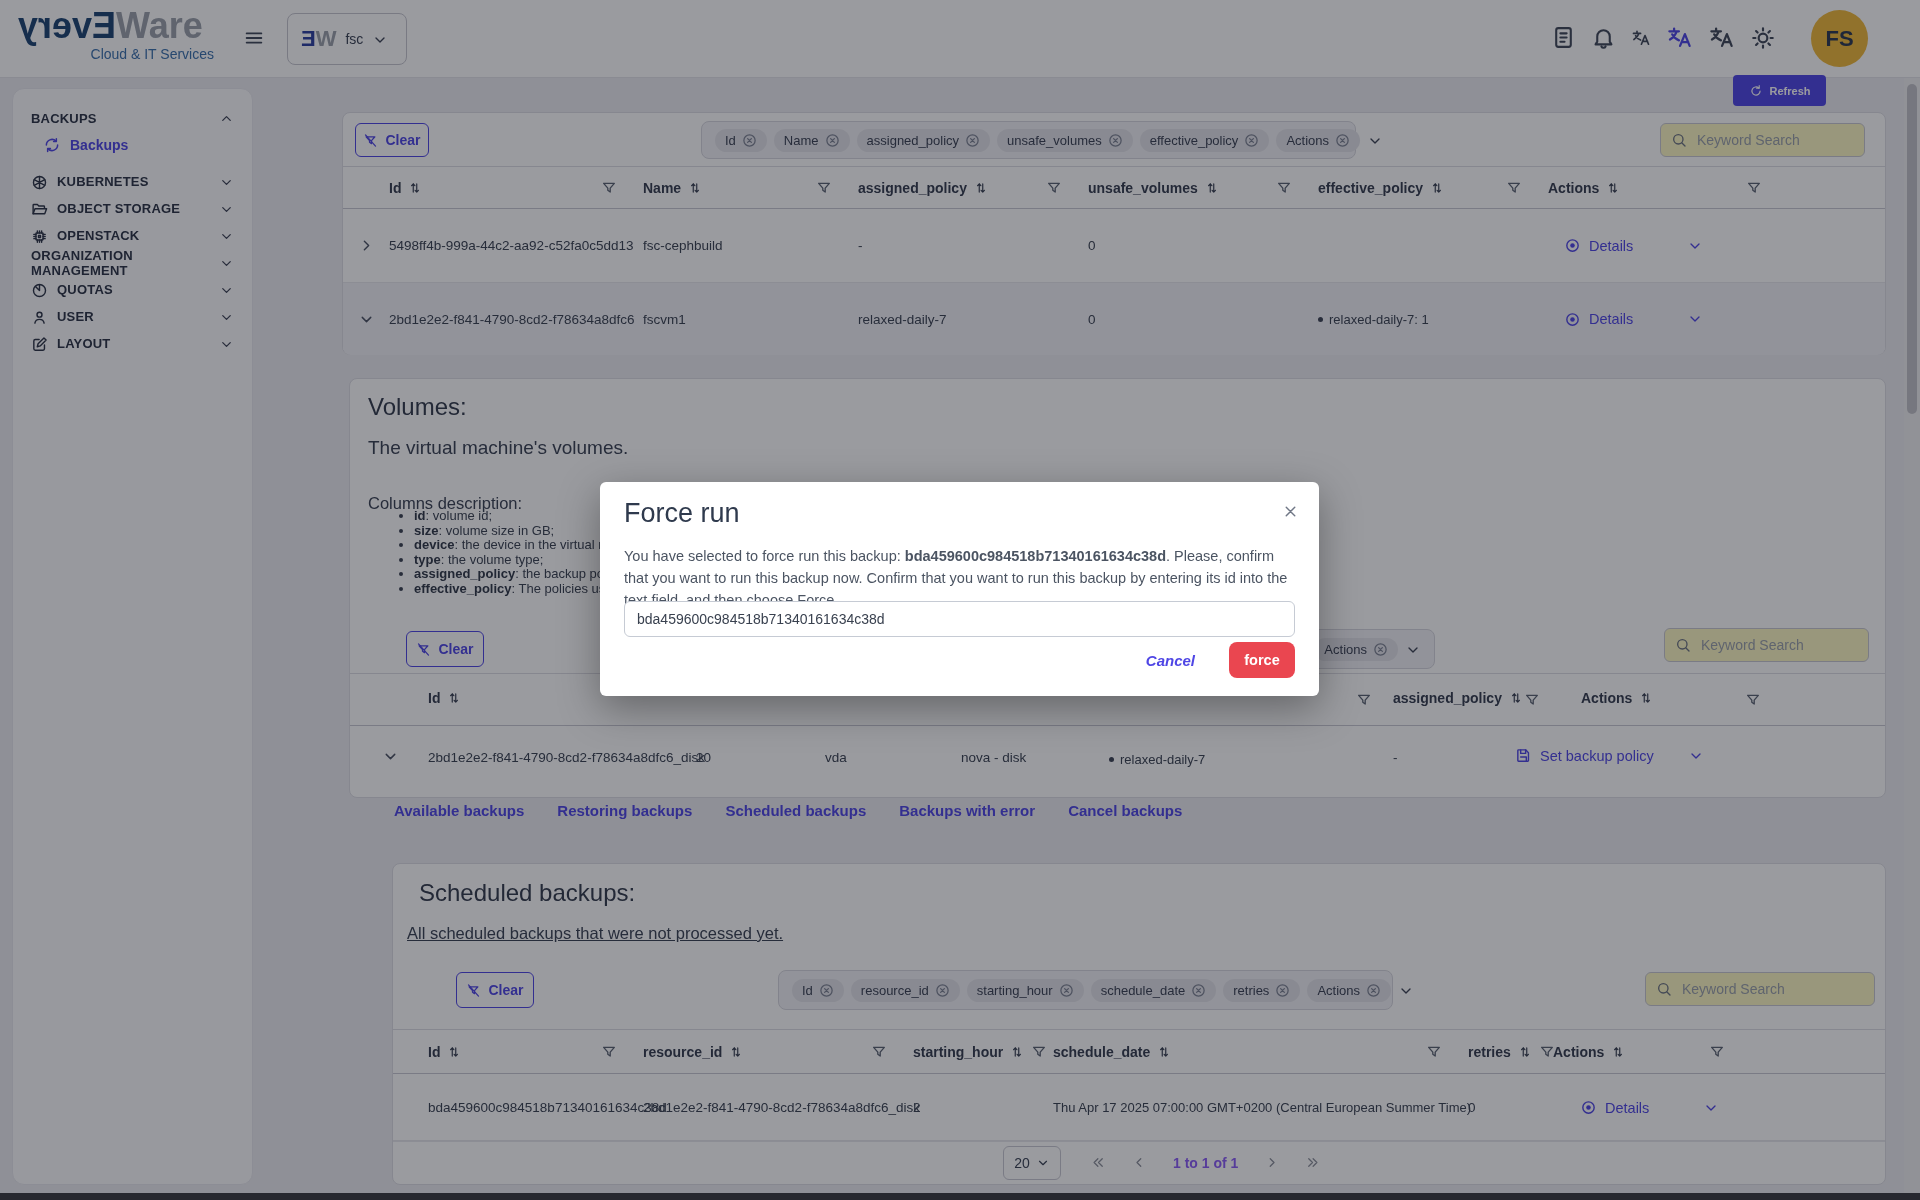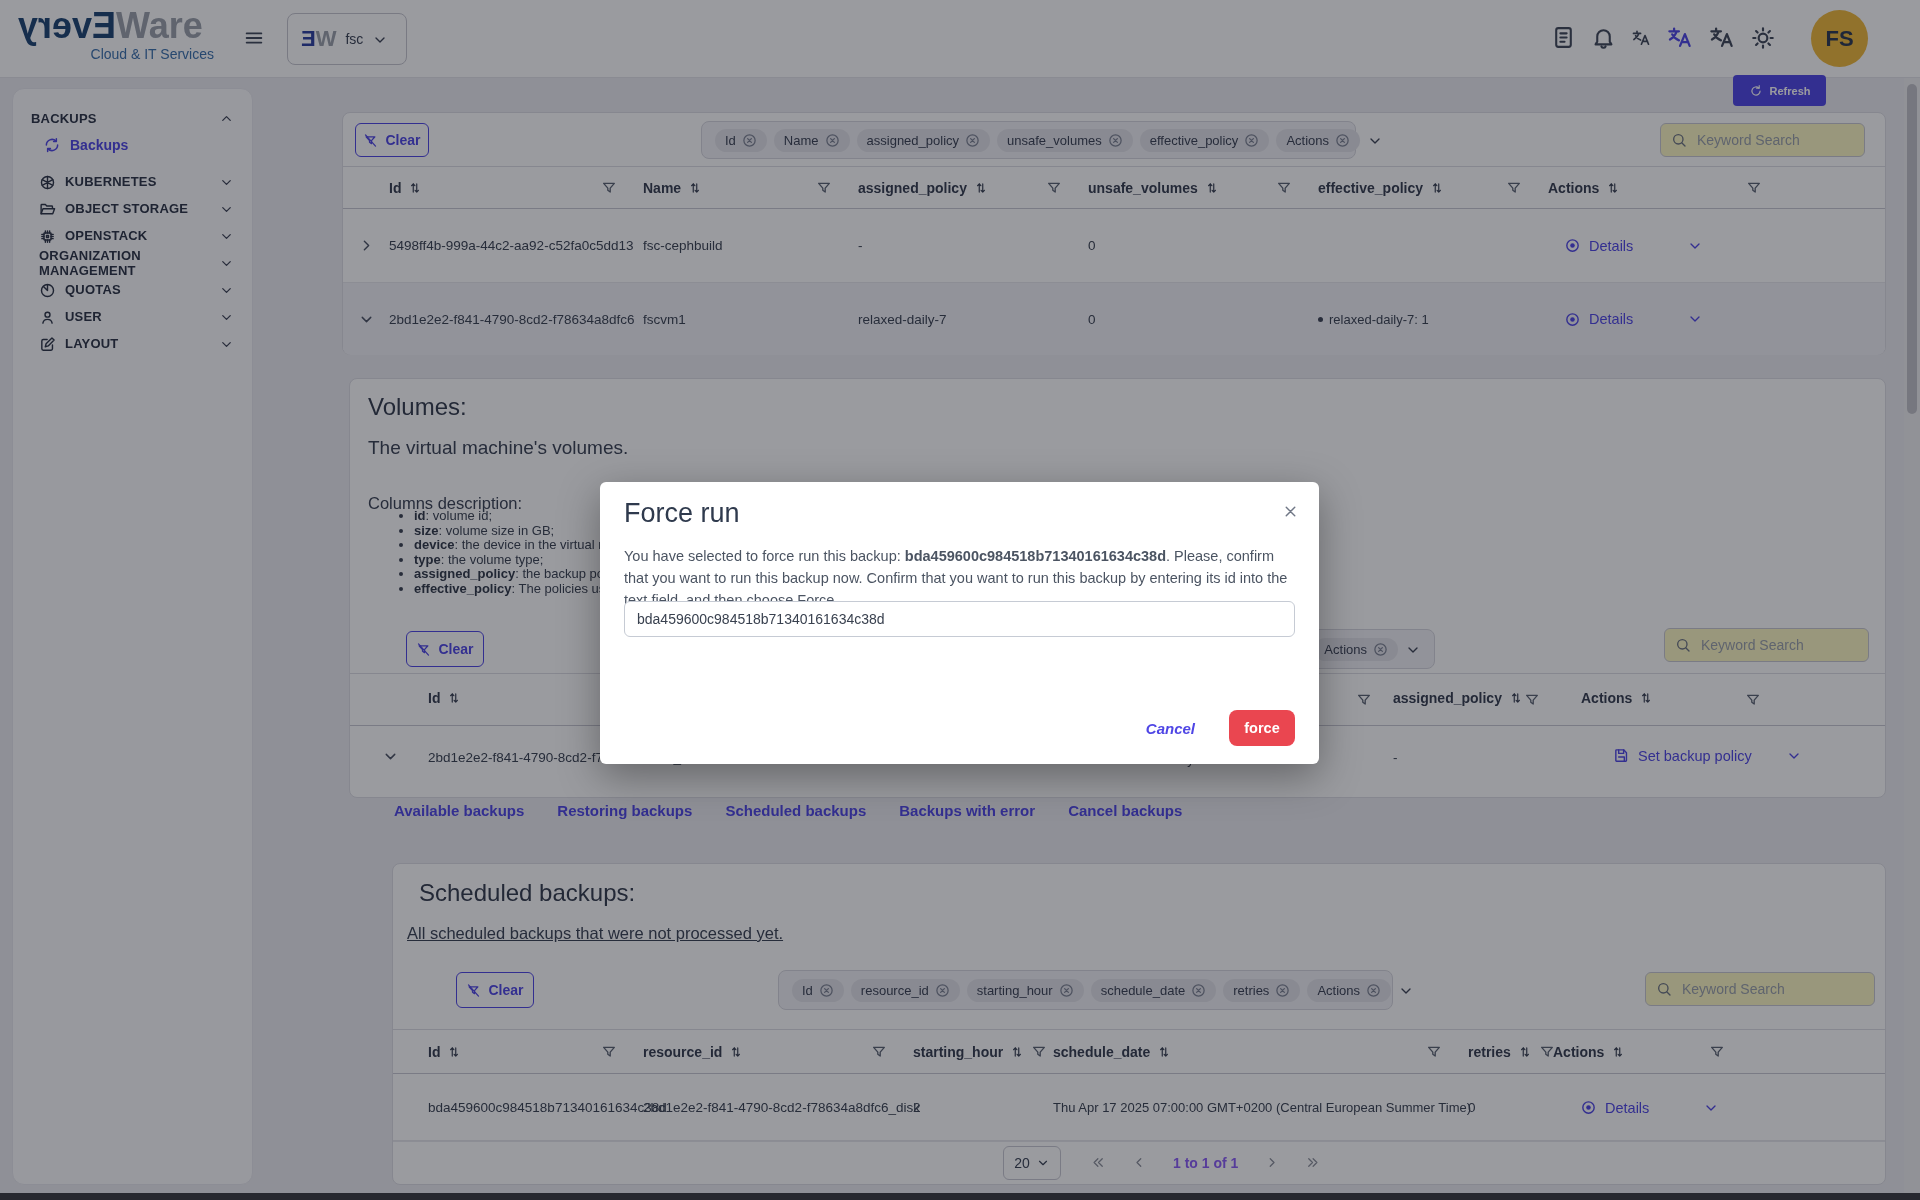--- a/index.html
+++ b/index.html
@@ -27,21 +27,21 @@
           display:flex;align-items:center;justify-content:center;font-weight:bold;font-size:22px;color:#2b3850;cursor:pointer;}
 
   
   .sidebar{position:absolute;left:12px;top:88px;width:241px;height:1097px;background:#fbfbfd;
            border:1px solid #e7e7ee;border-radius:12px;padding:16px 18px 0 18px;}
   .sgroup{display:flex;align-items:center;justify-content:space-between;height:26px;cursor:pointer;}
   .sgroup-label,.sitem-label{font-size:13px;font-weight:bold;color:#2b3345;letter-spacing:.2px;}
   .sactive{display:flex;align-items:center;gap:9px;margin:5px 0 14px 12px;color:#4f46e5;
            font-weight:bold;font-size:14px;cursor:pointer;}
   .sitem{display:flex;align-items:center;justify-content:space-between;height:27px;cursor:pointer;}
-  .sitem .lft{display:flex;align-items:center;gap:9px;color:#2b3345;margin-left:8px;}
+  .sitem .lft{display:flex;align-items:center;gap:9px;color:#2b3345;}
   .chev{color:#3c4254;}
 
   
   .card{position:absolute;background:#fff;border:1px solid #dcdce4;border-radius:8px;}
   #card1{left:342px;top:112px;width:1544px;height:243px;}
   #card2{left:349px;top:378px;width:1537px;height:420px;}
   #card3{left:392px;top:863px;width:1494px;height:322px;}
 
   .btn-refresh{position:absolute;left:1733px;top:75px;width:93px;height:31px;background:#4f46e5;color:#fff;
                border-radius:4px;display:flex;align-items:center;justify-content:center;gap:7px;
@@ -86,21 +86,21 @@
 
   .pagebar{position:absolute;left:0;right:0;bottom:0;height:44px;border-top:1px solid #e5e5ea;
            display:flex;align-items:center;color:#6b7280;}
   .psize{border:1px solid #c9c9d2;border-radius:6px;height:34px;width:58px;display:flex;align-items:center;
          justify-content:center;gap:6px;font-size:14px;color:#3a4254;cursor:pointer;}
   .parrow{color:#8b8f9a;cursor:pointer;display:flex;align-items:center;}
   .prange{font-size:14px;color:#8b5cf6;font-weight:bold;}
 
   
   .overlay{position:absolute;left:0;top:0;width:1920px;height:1200px;background:rgba(15,17,26,0.42);z-index:10;}
-  .modal{position:absolute;left:600px;top:482px;width:719px;height:282px;background:#fff;border-radius:6px;
+  .modal{position:absolute;left:600px;top:482px;width:719px;height:214px;background:#fff;border-radius:6px;
          box-shadow:0 12px 40px rgba(0,0,0,.35);z-index:20;padding:16px 24px;}
   .modal-title{font-size:27px;color:#2f3a4d;position:absolute;left:24px;top:16px;}
   .modal-close{position:absolute;right:20px;top:20px;color:#707786;cursor:pointer;}
   .modal-body{position:absolute;left:24px;right:24px;top:64px;font-size:14.5px;line-height:1.5;color:#4b5462;}
   .modal-input{position:absolute;left:24px;right:24px;top:119px;height:36px;border:1px solid #c6cbd4;
                border-radius:6px;padding:0 12px;font-size:14px;color:#39414f;width:671px;outline:none;
                font-family:"Liberation Sans",sans-serif;}
   .modal-actions{position:absolute;right:24px;bottom:18px;display:flex;align-items:center;gap:34px;}
   .btn-cancel{color:#4f46e5;font-weight:bold;font-size:15px;cursor:pointer;font-style:italic;}
   .btn-force{width:66px;height:36px;background:#ea4650;border:none;border-radius:8px;color:#fff;
@@ -577,21 +577,21 @@
           <svg class="ic" width="17" height="17" viewBox="0 0 24 24">
             <use href="#i-chevd"></use>
           </svg>
         </span>
       <span class="cell" style="position:absolute;left:78px;top:24px;">2bd1e2e2-f841-4790-8cd2-f78634a8dfc6_disk</span>
       <span class="cell" style="position:absolute;left:346px;top:24px;">20</span>
       <span class="cell" style="position:absolute;left:475px;top:24px;">vda</span>
       <span class="cell" style="position:absolute;left:611px;top:24px;">nova - disk</span>
       <span class="policy" style="position:absolute;left:759px;top:26px;"><span class="dot"></span><span>relaxed-daily-7</span></span>
       <span class="cell" style="position:absolute;left:1043px;top:24px;">-</span>
-      <span class="link" style="position:absolute;left:1263px;top:21px;text-align:right;">
+      <span class="link" style="position:absolute;left:1165px;top:21px;text-align:right;">
         <svg class="ic" width="17" height="17" viewBox="0 0 24 24">
             <use href="#i-save"></use>
           </svg>
         <span>Set backup policy</span>
         <svg class="ic" width="16" height="16" viewBox="0 0 24 24" style="margin-left:26px">
             <use href="#i-chevd"></use>
           </svg>
       </span>
     </div>
   </div>

